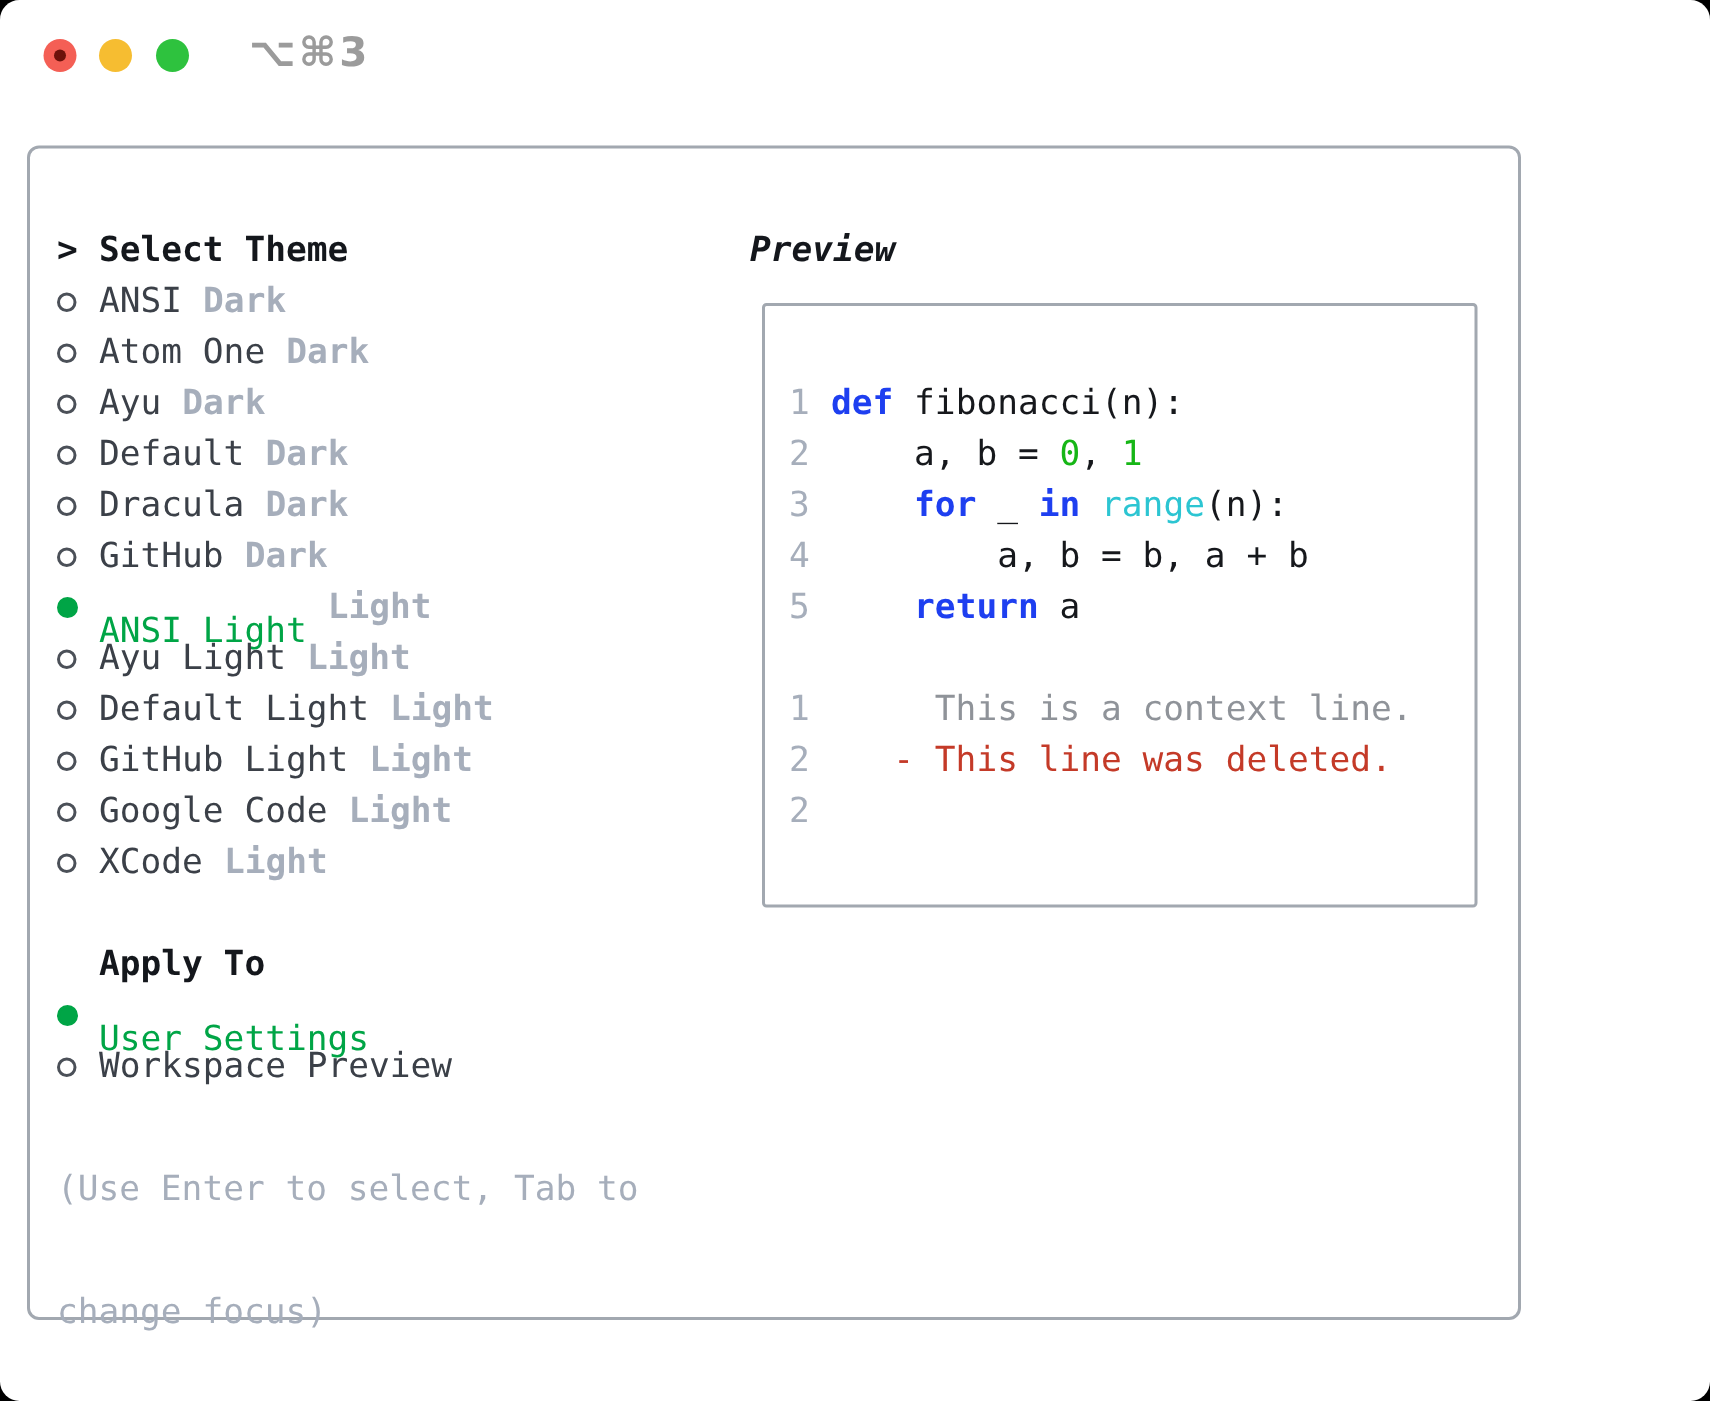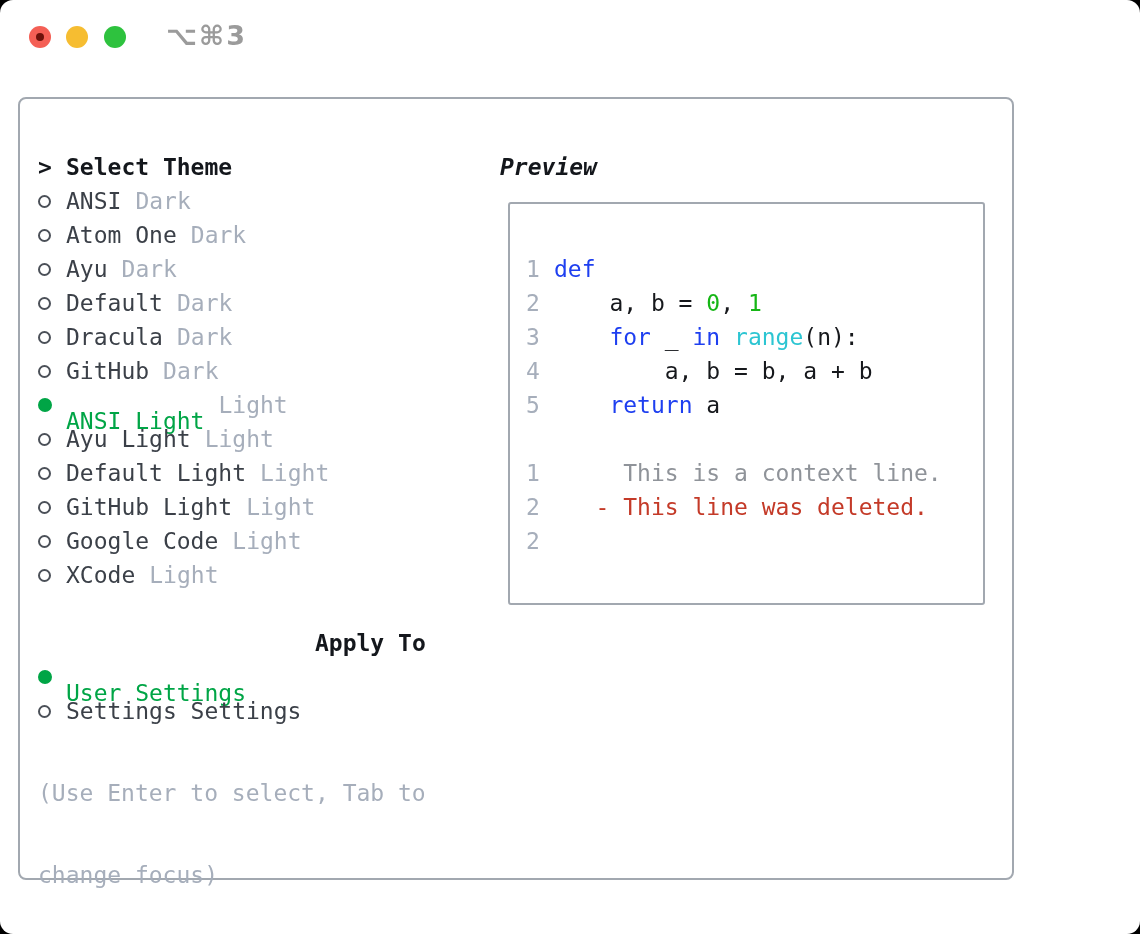--- a/index.html
+++ b/index.html
@@ -24,34 +24,34 @@
   .row{height:34px;display:flex;align-items:center;white-space:pre;
        font-size:23px;color:var(--text-dark);}
   .left-panel{position:absolute;left:18px;top:51px;}
   .marker{width:28px;flex:0 0 28px;display:inline-flex;align-items:center;}
   .prompt,.heading{font-weight:bold;color:var(--heading-black);}
   .dot{width:13px;height:13px;border:2px solid #4b5058;border-radius:50%;box-sizing:border-box;}
   .selected .dot{background:var(--accent-green);border-color:var(--accent-green);
                  width:14px;height:14px;}
   .name{color:var(--text-dark);}
   .selected .name{color:var(--accent-green);margin-top:32px;}
-  .variant{color:var(--muted-gray);padding-left:14px;}
-  .apply-header{margin-top:34px;justify-content:flex-end;}
+  .variant{color:var(--muted-gray);padding-left:14px;font-weight:bold;}
+  .apply-header{margin-top:34px;}
   .help{margin-top:34px;}
   .help-line{color:var(--muted-gray);margin-top:48px;}
 
   
   .preview-heading{position:absolute;left:480px;top:51px;font-weight:bold;
                    color:var(--heading-black);font-style:italic;}
   .preview-box{position:absolute;left:488px;top:103px;width:477px;height:403px;
                border:2px solid var(--border-gray);border-radius:3px;box-sizing:border-box;
                padding:48px 0 0 16px;overflow:hidden;background:#ffffff;}
   .linenum{color:var(--linenum-gray);width:28px;flex:0 0 28px;}
   .tok-plain{color:var(--code-plain);}
-  .tok-keyword{color:var(--keyword-blue);}
+  .tok-keyword{color:var(--keyword-blue);font-weight:bold;}
   .tok-builtin{color:var(--builtin-cyan);}
   .tok-number{color:var(--number-green);}
   .diff-section{margin-top:34px;}
   .diff-context{color:var(--context-gray);}
   .diff-deleted{color:var(--deleted-red);text-align:center;}
   .diff-added{color:var(--added-green);}
 </style>
 </head>
 <body>
 
@@ -86,34 +86,34 @@
           <div class="row option-row"><span class="marker"><span class="dot"></span></span><span class="name">Google Code</span><span class="variant">Light</span></div>
           <div class="row option-row"><span class="marker"><span class="dot"></span></span><span class="name">XCode</span><span class="variant">Light</span></div>
         </div>
 
       <div class="row header-row apply-header">
         <span class="marker"></span><span class="heading">Apply To</span>
       </div>
 
       <div>
           <div class="row option-row selected"><span class="marker"><span class="dot"></span></span><span class="name">User Settings</span></div>
-          <div class="row option-row"><span class="marker"><span class="dot"></span></span><span class="name">Settings Settings</span></div>
+          <div class="row option-row"><span class="marker"><span class="dot"></span></span><span class="name">Workspace Preview</span></div>
         </div>
 
       <div class="help">
         <div class="row help-line">(Use Enter to select, Tab to</div>
         <div class="row help-line">change focus)</div>
       </div>
     </div>
 
     <div class="row preview-heading">Preview</div>
 
     <div class="preview-box">
       <div>
-          <div class="row code-row"><span class="linenum">1</span><span class="tok-keyword">def</span></div>
+          <div class="row code-row"><span class="linenum">1</span><span class="tok-keyword">def</span><span class="tok-plain"> fibonacci(n):</span></div>
           <div class="row code-row"><span class="linenum">2</span><span class="tok-plain">    a, b = </span><span class="tok-number">0</span><span class="tok-plain">, </span><span class="tok-number">1</span></div>
           <div class="row code-row"><span class="linenum">3</span><span class="tok-plain">    </span><span class="tok-keyword">for</span><span class="tok-plain"> _ </span><span class="tok-keyword">in</span><span class="tok-plain"> </span><span class="tok-builtin">range</span><span class="tok-plain">(n):</span></div>
           <div class="row code-row"><span class="linenum">4</span><span class="tok-plain">        a, b = b, a + b</span></div>
           <div class="row code-row"><span class="linenum">5</span><span class="tok-plain">    </span><span class="tok-keyword">return</span><span class="tok-plain"> a</span></div>
         </div>
       <div class="diff-section">
           <div class="row code-row"><span class="linenum">1</span><span class="diff-context">     This is a context line.</span></div>
           <div class="row code-row"><span class="linenum">2</span><span class="diff-deleted">   - This line was deleted.</span></div>
           <div class="row code-row"><span class="linenum">2</span></div>
         </div>

